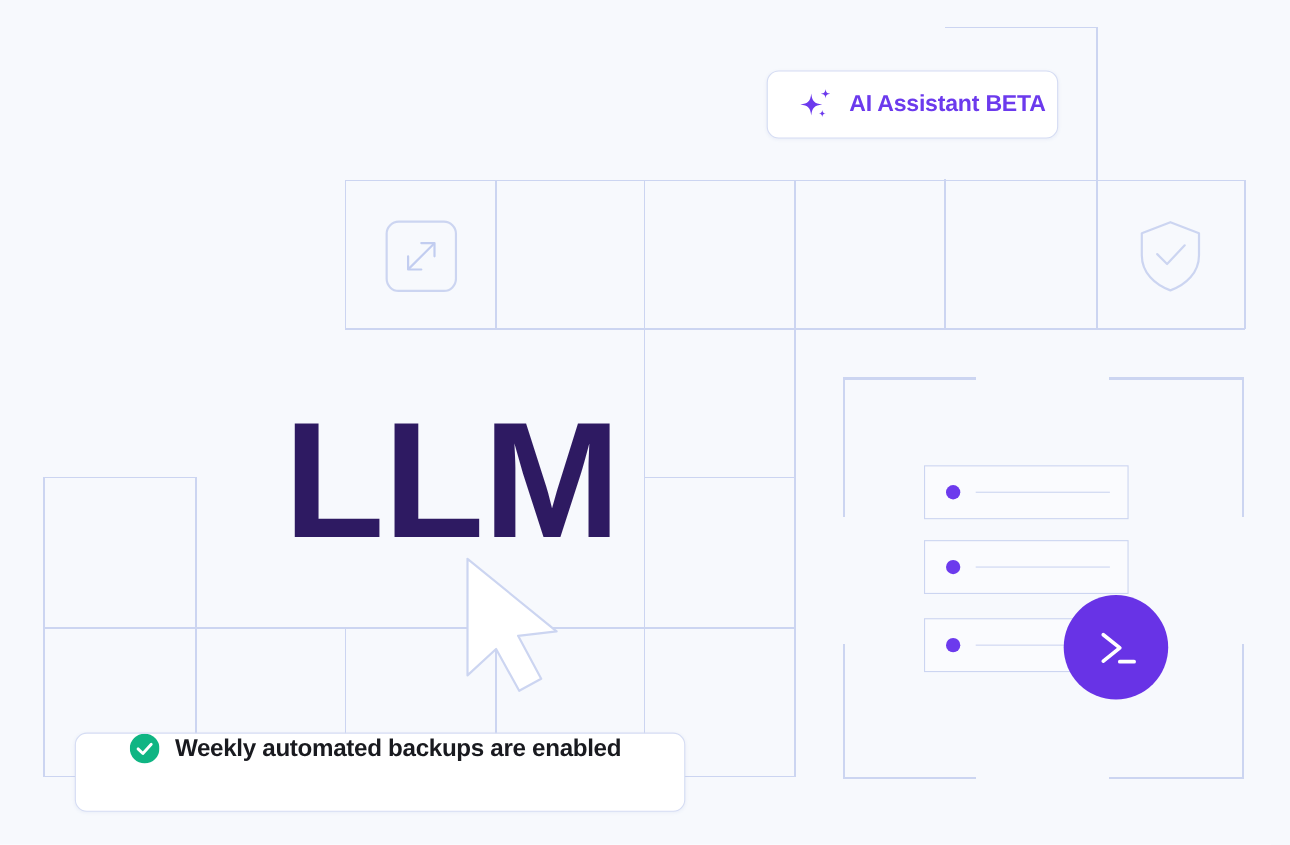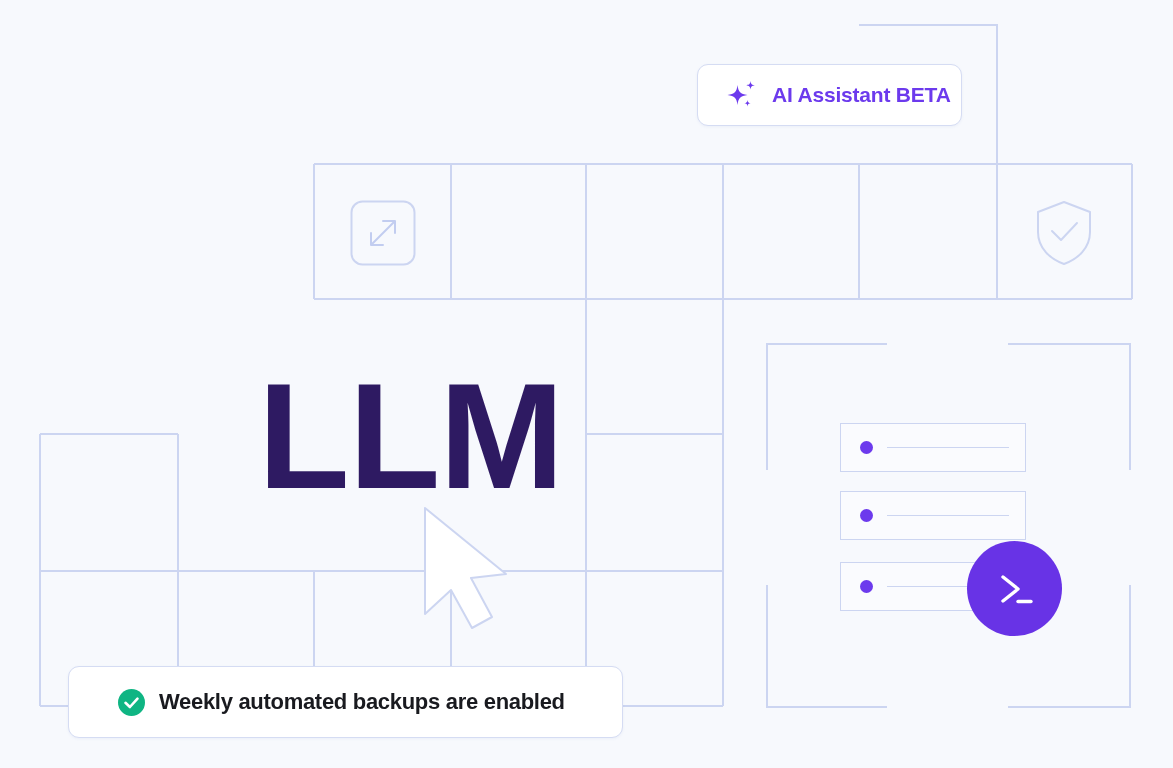--- a/index.html
+++ b/index.html
@@ -91,21 +91,20 @@
     position: absolute;
     left: 68px;
     top: 666px;
     width: 555px;
     height: 72px;
     box-sizing: border-box;
     background: #ffffff;
     border: 1.5px solid #d5dcf3;
     border-radius: 11px;
     display: flex;
-    align-items: center;
     padding-left: 49px;
     box-shadow: 0 1px 3px rgba(90,110,180,0.07);
   }
   #check-circle-icon {
     width: 27px;
     height: 27px;
     flex: 0 0 auto;
     margin-right: 14px;
   }
   #backup-toast-label {

